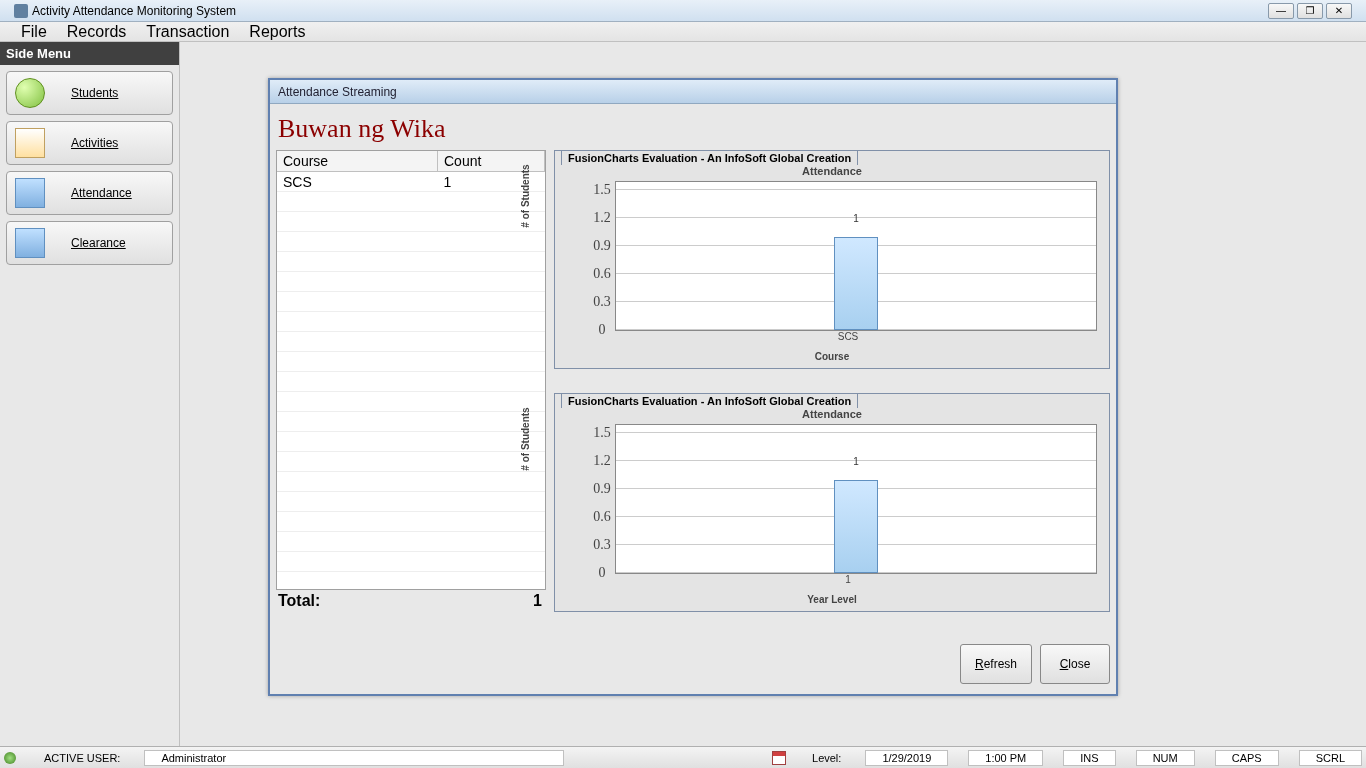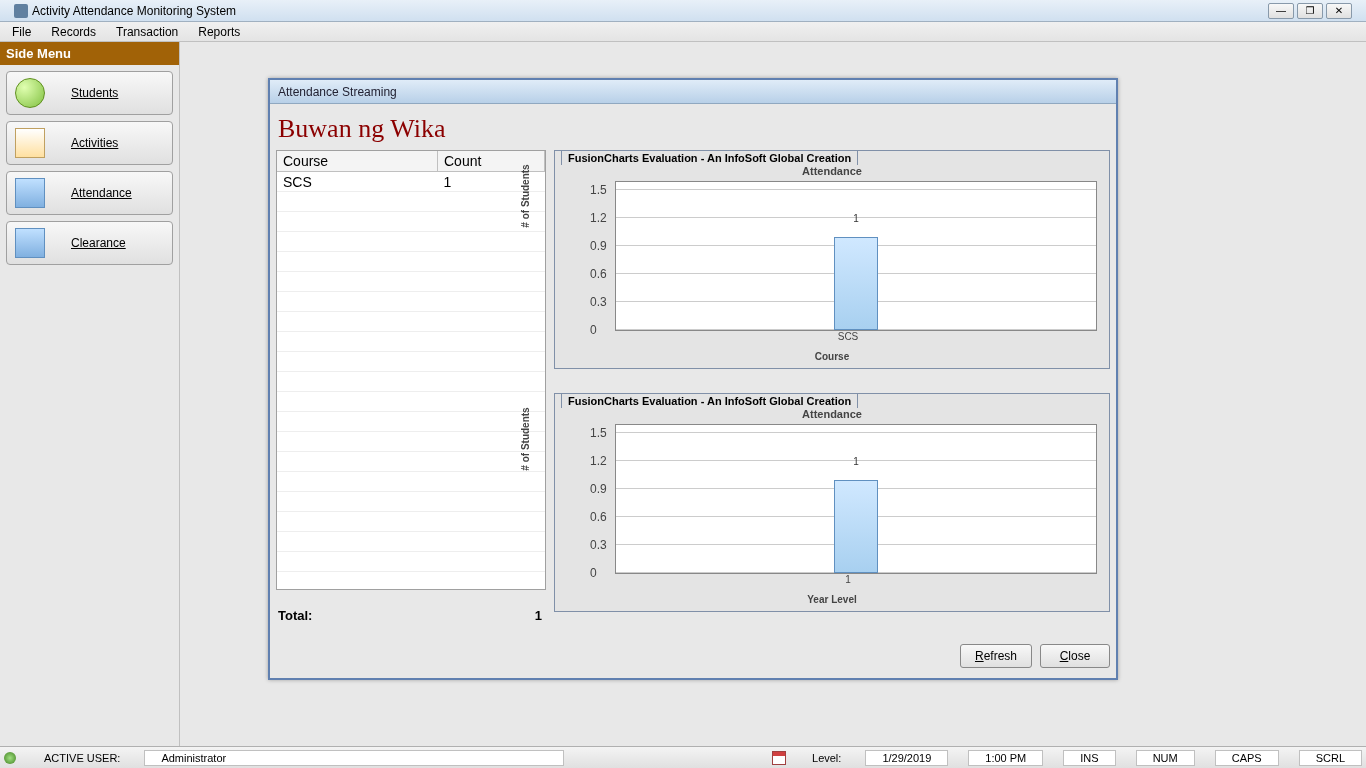--- a/index.html
+++ b/index.html
@@ -37,41 +37,41 @@
   display: flex; align-items: center; justify-content: center;
   font-size: 10px;
   cursor: pointer;
 }
 .menubar {
   height: 20px;
   background: linear-gradient(#f0f0f0,#e4e4e4);
   border-bottom: 1px solid #c0c0c0;
   display: flex;
   align-items: center;
-  padding-left: 2px;
-  font-size: 12px;
+  padding-left: 11px;
+  font-size: 16px;
 }
 .menubar .menu-item {
   padding: 2px 10px;
   cursor: pointer;
 }
 .main-area {
   flex: 1;
   display: flex;
   background: #e8e8e8;
   overflow: hidden;
 }
 .side-panel {
   width: 180px;
   background: #e8e8e8;
   padding-bottom: 8px;
   border-right: 1px solid #c0c0c0;
 }
 .side-header {
-  background: #a16207;
+  background: #404040;
   color: #fff;
   font-weight: bold;
   font-size: 13px;
   padding: 4px 6px;
 }
 .side-btn {
   margin: 6px 6px 0 6px;
   height: 44px;
   border: 1px solid #a0a0a0;
   border-radius: 4px;
@@ -146,23 +146,23 @@
 }
 .tbl td {
   font-size: 14px;
   padding: 0px 6px;
   height: 20px;
   border-bottom: 1px solid #eee;
 }
 .total-row {
   display: flex;
   justify-content: space-between;
-  font-size: 13px;
+  font-size: 16px;
   font-weight: bold;
-  padding: 18px 4px 0 2px;
+  padding: 2px 4px 0 2px;
 }
 .right-col { flex: 1; display:flex; flex-direction:column; gap:24px; }
 .chart-panel {
   border: 1px solid #8090a8;
   background: #e4e4e4;
   padding: 0;
   position: relative;
 }
 .chart-eval-tab {
   position: absolute;
@@ -172,31 +172,31 @@
   border-bottom: none;
   padding: 1px 6px;
   font-size: 11px;
   font-weight: bold;
   transform: translateY(-0%);
 }
 .chart-panel-inner { padding: 14px 8px 6px 8px; }
 .chart-title { text-align:center; font-size:11px; font-weight:bold; color:#444; margin-bottom:4px; }
 .plot-area { position:relative; height:150px; margin-left:36px; margin-right:4px; border:1px solid #888; background:#fff; }
 .grid-line { position:absolute; left:0; right:0; border-top:1px solid #ccc; }
-.y-tick { position:absolute; left:-26px; width:24px; text-align:left; font-size:12px; color:#444; transform:translateY(-50%); }
+.y-tick { position:absolute; left:-26px; width:24px; text-align:center; font-size:14px; color:#444; transform:translateY(-50%);font-family:Liberation Serif, serif; }
 .bar { position:absolute; bottom:0; background:linear-gradient(#d0e8ff,#a8d0f0); border:1px solid #6090c0; }
 .bar-label { position:absolute; font-size:10px; text-align:center; color:#333; transform:translate(-50%,-100%); }
 .x-labels { position:relative; height:14px; margin-left:36px; margin-right:4px; }
 .x-tick { position:absolute; font-size:10px; color:#444; transform:translateX(-50%); }
 .axis-label-y { position:absolute; left:0px; top:50%; transform:translateY(-50%) rotate(-90deg); transform-origin:left center; font-size:10px; font-weight:bold; color:#444; width:120px; text-align:center; left:-38px; }
 .axis-label-x { text-align:center; font-size:10px; font-weight:bold; color:#444; margin-top:6px; }
 .plot-wrap { position:relative; padding-left:16px; }
 .button-row { display:flex; justify-content:flex-end; gap:8px; margin-top:8px; }
 .win-button {
-  min-width:70px; height:24px;
+  min-width:70px; height:40px;
   padding:0 14px;
   border:1px solid #888;
   border-radius:3px;
   background:linear-gradient(#f8f8f8,#e0e0e0);
   cursor:pointer;
   font-size:12px;
 }
 .statusbar {
   height: 22px;
   background: linear-gradient(#f4f4f4,#e0e0e0);

